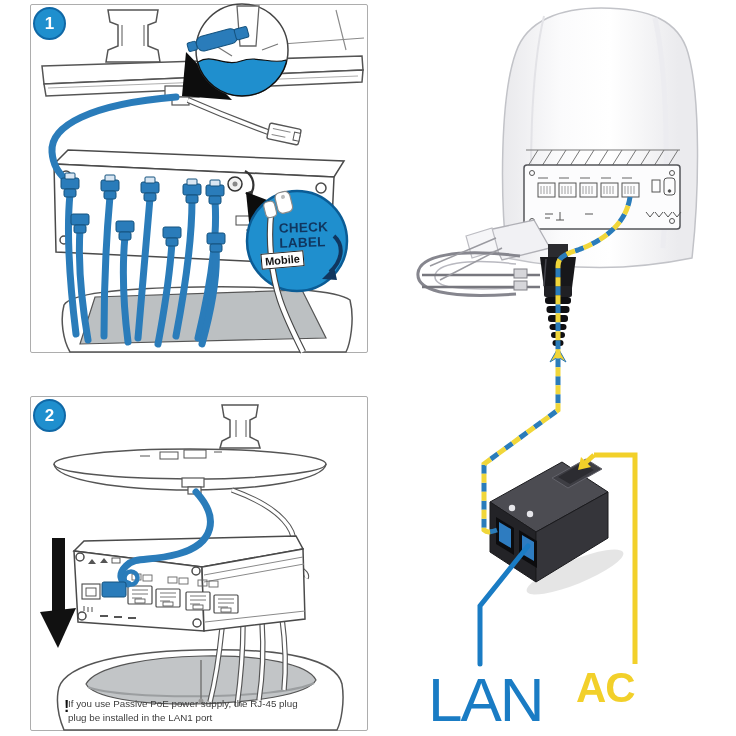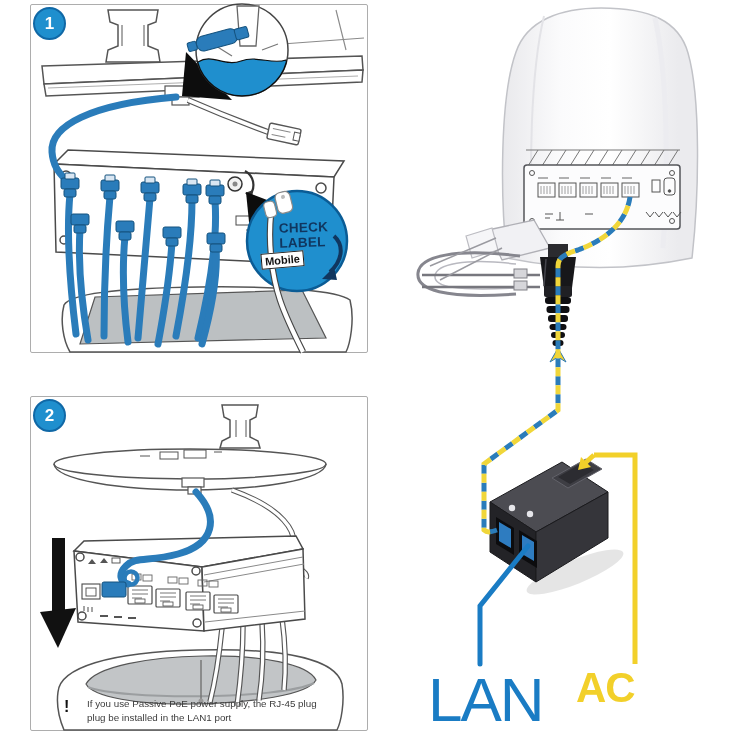--- a/index.html
+++ b/index.html
@@ -24,21 +24,21 @@
   #badge2{left:33px;top:399px;}
   #check-label{position:absolute;left:279px;top:221px;color:var(--dark-navy);
                font-size:13.5px;font-weight:bold;line-height:14.5px;letter-spacing:.3px;
                transform:rotate(-2deg);}
   #mobile-tag{position:absolute;left:261px;top:252px;background:#fff;border:1.6px solid #1a1a1a;
               color:#111;font-size:11px;font-weight:bold;padding:0 3px;line-height:14px;
               transform:rotate(-5deg);}
   #note{position:absolute;left:64px;top:697px;width:290px;color:#3c3c3c;
         font-size:9.8px;line-height:13.5px;}
   #note .bang{position:absolute;left:0;top:2px;font-size:16px;font-weight:bold;color:#111;line-height:1;}
-  #note .lines{margin-left:23px;white-space:nowrap;}
+  #note .lines{margin-left:4px;white-space:nowrap;}
   #lan{position:absolute;left:428px;top:664px;font-size:62px;font-weight:normal;
        letter-spacing:-2px;color:var(--lan-blue);}
   #ac{position:absolute;left:576px;top:664px;font-size:42px;font-weight:bold;
       letter-spacing:-1px;color:var(--ac-yellow);}
   
   .cb{stroke:var(--cable-blue);}  .cbf{fill:var(--cable-blue);}
   .cof{fill:var(--callout-blue);}
   .ys{stroke:var(--ac-yellow);}   .yf{fill:var(--ac-yellow);}
   .dys{stroke:var(--dash-yellow);}
   .lans{stroke:var(--lan-blue);}

